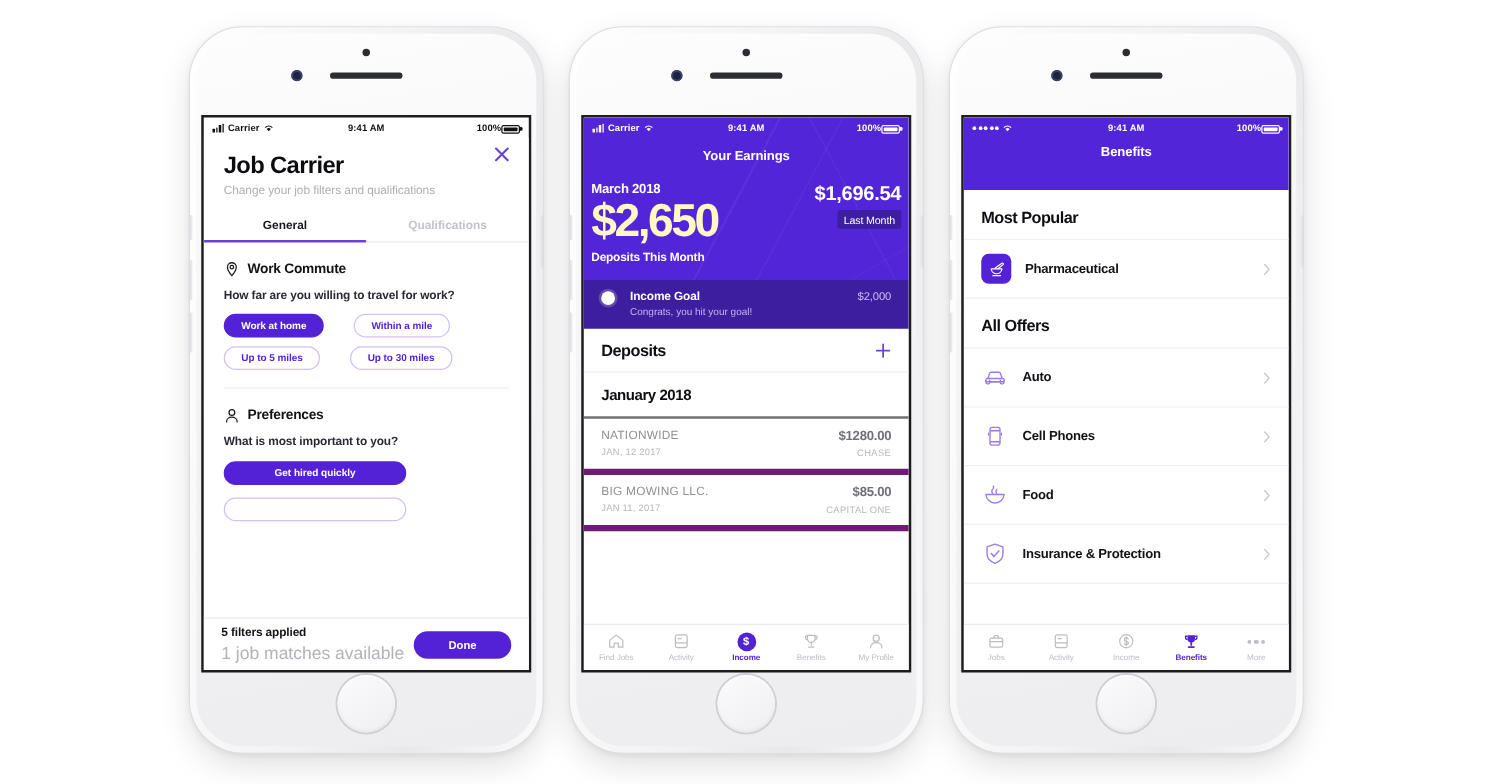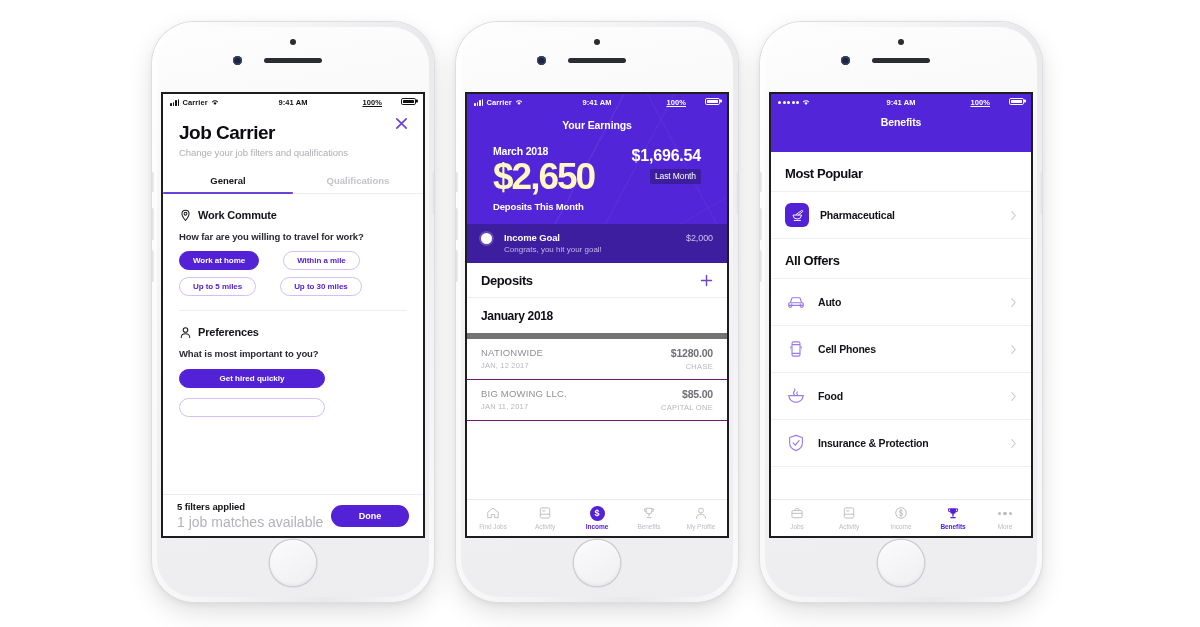--- a/index.html
+++ b/index.html
@@ -108,21 +108,21 @@
     align-items: center;
     padding: 0 7px;
     font-size: 7.5px;
     font-weight: 600;
     letter-spacing: .1px;
   }
   .statusbar.dark { color: #111114; }
   .statusbar.light { color: #ffffff; }
   .sb-left { display: flex; align-items: center; gap: 3px; flex: 1; }
   .sb-center { flex: 0 0 auto; font-weight: 700; }
-  .sb-right { display: flex; align-items: flex-start; gap: 19px; flex: 1; justify-content: flex-end; text-decoration: underline; }
+  .sb-right { display: flex; align-items: flex-end; gap: 0; flex: 1; justify-content: flex-end; }
 
   .bars { display: flex; align-items: flex-end; gap: 1px; height: 7px; }
   .bars i { width: 1.6px; background: currentColor; display: block; border-radius: .4px; }
   .bars i:nth-child(1){height:2.5px}
   .bars i:nth-child(2){height:4px}
   .bars i:nth-child(3){height:5.5px}
   .bars i:nth-child(4){height:7px}
 
   .dots { display: flex; align-items: center; gap: 1.6px; }
   .dots i { width: 3px; height: 3px; border-radius: 50%; background: currentColor; display: block; }
@@ -312,21 +312,21 @@
     position: relative;
     text-align: center;
     color: #fff;
     font-size: 10.5px;
     font-weight: 700;
     padding: 9px 0 0;
     letter-spacing: -.1px;
   }
   .earn-main {
     position: relative;
-    padding: 14px 26px 0;
+    padding: 14px 6px 0;
     display: flex;
     align-items: flex-start;
   }
   .earn-left { flex: 1; }
   .earn-month {
     color: #fff;
     font-size: 10.5px;
     font-weight: 700;
     letter-spacing: -.2px;
   }
@@ -416,25 +416,25 @@
   }
   .dep-plus { width: 13px; height: 13px; }
   .dep-plus svg { display: block; }
 
   .dep-month {
     padding: 11px 14px 10px;
     font-size: 12px;
     font-weight: 700;
     color: #0e0e14;
     letter-spacing: -.35px;
-    border-bottom: 6px solid #737373;
+    border-bottom: 2px solid #737373;
   }
   .dep-row {
     padding: 8px 14px 8px;
-    border-bottom: 1px solid #701a75;
+    border-bottom: 5px solid #701a75;
     display: flex;
     align-items: flex-start;
   }
   .dep-l { flex: 1; }
   .dep-name {
     font-size: 9.5px;
     color: #8f8f99;
     letter-spacing: .2px;
   }
   .dep-date {

